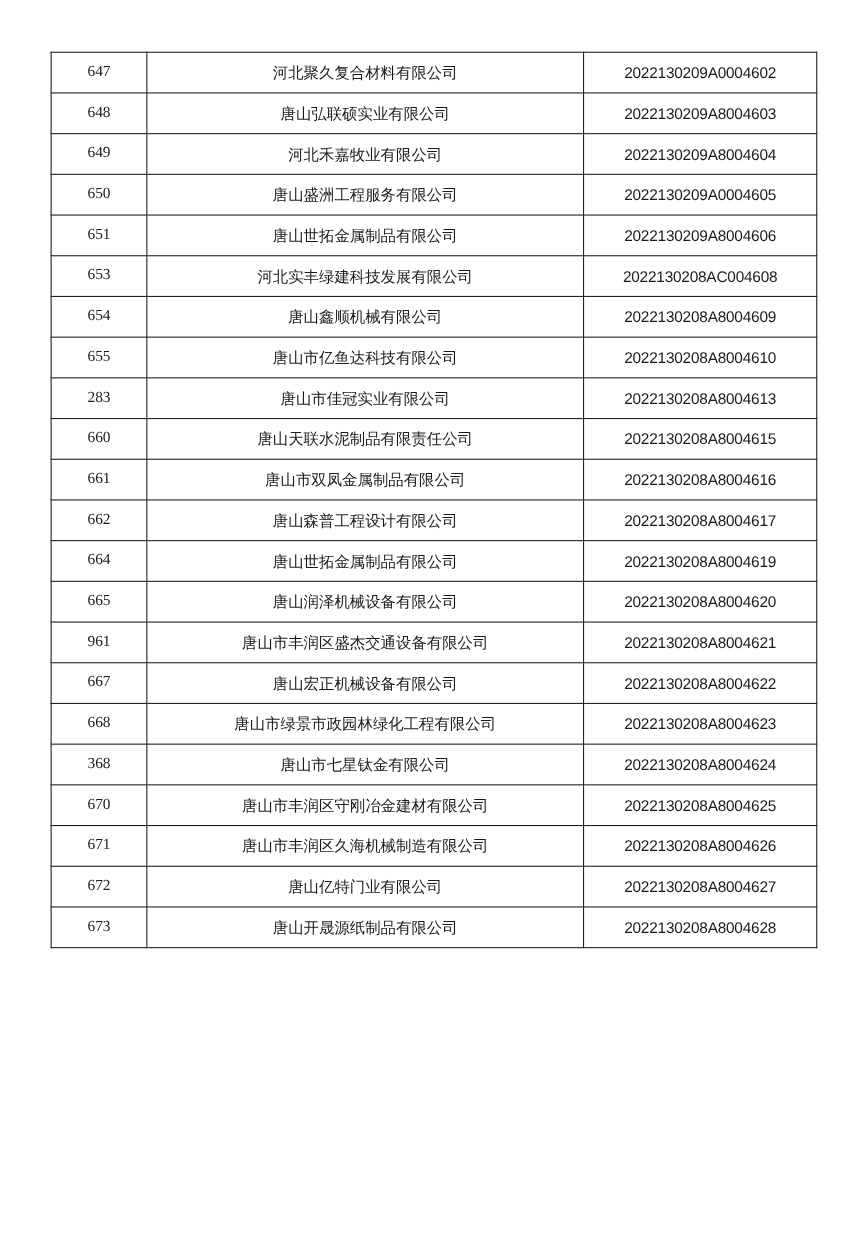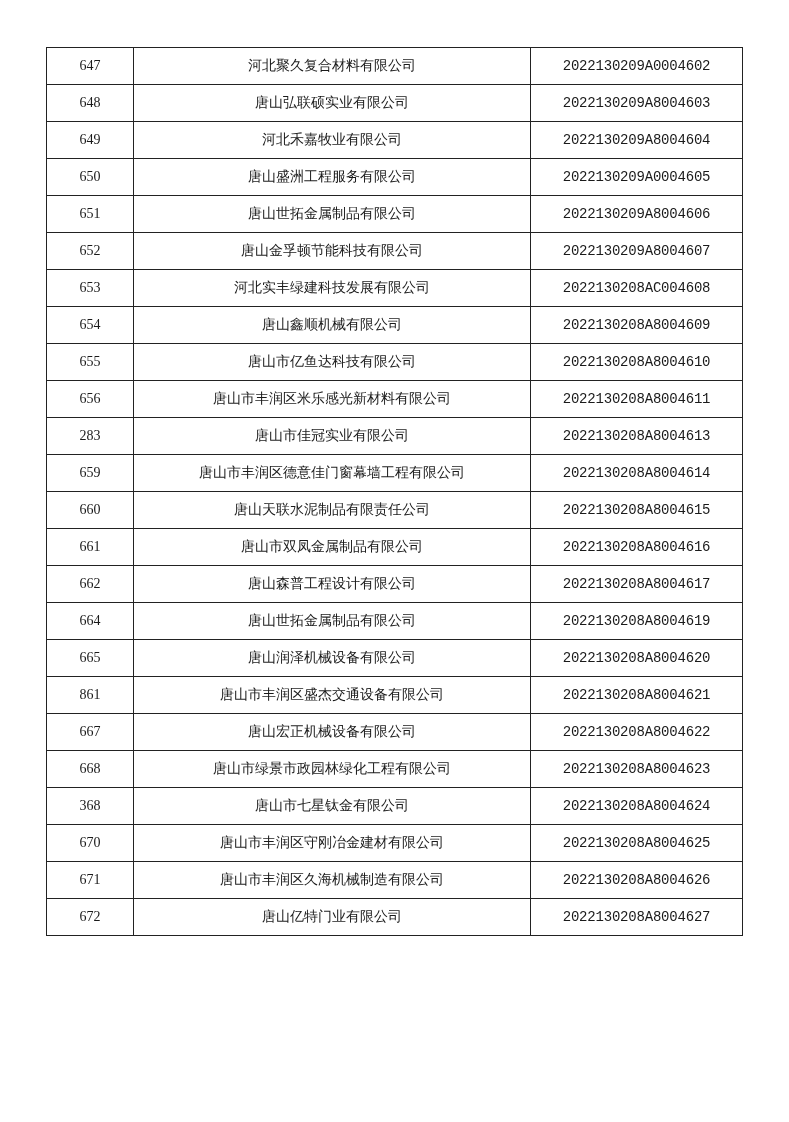--- a/index.html
+++ b/index.html
@@ -42,25 +42,25 @@
       overflow: hidden;
     }
     table.registry col.c-num { width: 87px; }
     table.registry col.c-name { width: 397px; }
     table.registry col.c-code { width: 212px; }
     td.num {
       font-family: "Liberation Serif", "DejaVu Serif", serif;
       font-size: 15px;
     }
     td.name {
-      font-family: Liberation Mono, monospace;
+      font-family: Liberation Sans, sans-serif;
       font-size: 14px;
     }
     td.code {
-      font-family: Liberation Mono, monospace;
+      font-family: Liberation Sans, sans-serif;
       font-size: 15px;
       letter-spacing: -0.2px;
     }
   </style>
 </head>
 <body>
 
 <div class="page">
   <table class="registry">
     <colgroup>
@@ -88,53 +88,38 @@
           <td class="num">650</td>
           <td class="name">唐山盛洲工程服务有限公司</td>
           <td class="code">2022130209A0004605</td>
         </tr>
       <tr>
           <td class="num">651</td>
           <td class="name">唐山世拓金属制品有限公司</td>
           <td class="code">2022130209A8004606</td>
         </tr>
       <tr>
-          <td class="num">652</td>
-          <td class="name">唐山金孚顿节能科技有限公司</td>
-          <td class="code">2022130209A8004607</td>
-        </tr>
-      <tr>
           <td class="num">653</td>
           <td class="name">河北实丰绿建科技发展有限公司</td>
           <td class="code">2022130208AC004608</td>
         </tr>
       <tr>
           <td class="num">654</td>
           <td class="name">唐山鑫顺机械有限公司</td>
           <td class="code">2022130208A8004609</td>
         </tr>
       <tr>
           <td class="num">655</td>
           <td class="name">唐山市亿鱼达科技有限公司</td>
           <td class="code">2022130208A8004610</td>
         </tr>
       <tr>
-          <td class="num">656</td>
-          <td class="name">唐山市丰润区米乐感光新材料有限公司</td>
-          <td class="code">2022130208A8004611</td>
-        </tr>
-      <tr>
           <td class="num">283</td>
           <td class="name">唐山市佳冠实业有限公司</td>
           <td class="code">2022130208A8004613</td>
-        </tr>
-      <tr>
-          <td class="num">659</td>
-          <td class="name">唐山市丰润区德意佳门窗幕墙工程有限公司</td>
-          <td class="code">2022130208A8004614</td>
         </tr>
       <tr>
           <td class="num">660</td>
           <td class="name">唐山天联水泥制品有限责任公司</td>
           <td class="code">2022130208A8004615</td>
         </tr>
       <tr>
           <td class="num">661</td>
           <td class="name">唐山市双凤金属制品有限公司</td>
           <td class="code">2022130208A8004616</td>
@@ -148,21 +133,21 @@
           <td class="num">664</td>
           <td class="name">唐山世拓金属制品有限公司</td>
           <td class="code">2022130208A8004619</td>
         </tr>
       <tr>
           <td class="num">665</td>
           <td class="name">唐山润泽机械设备有限公司</td>
           <td class="code">2022130208A8004620</td>
         </tr>
       <tr>
-          <td class="num">861</td>
+          <td class="num">961</td>
           <td class="name">唐山市丰润区盛杰交通设备有限公司</td>
           <td class="code">2022130208A8004621</td>
         </tr>
       <tr>
           <td class="num">667</td>
           <td class="name">唐山宏正机械设备有限公司</td>
           <td class="code">2022130208A8004622</td>
         </tr>
       <tr>
           <td class="num">668</td>
@@ -182,15 +167,20 @@
       <tr>
           <td class="num">671</td>
           <td class="name">唐山市丰润区久海机械制造有限公司</td>
           <td class="code">2022130208A8004626</td>
         </tr>
       <tr>
           <td class="num">672</td>
           <td class="name">唐山亿特门业有限公司</td>
           <td class="code">2022130208A8004627</td>
         </tr>
+      <tr>
+          <td class="num">673</td>
+          <td class="name">唐山开晟源纸制品有限公司</td>
+          <td class="code">2022130208A8004628</td>
+        </tr>
     </tbody>
   </table>
 </div>
 
 </body></html>

